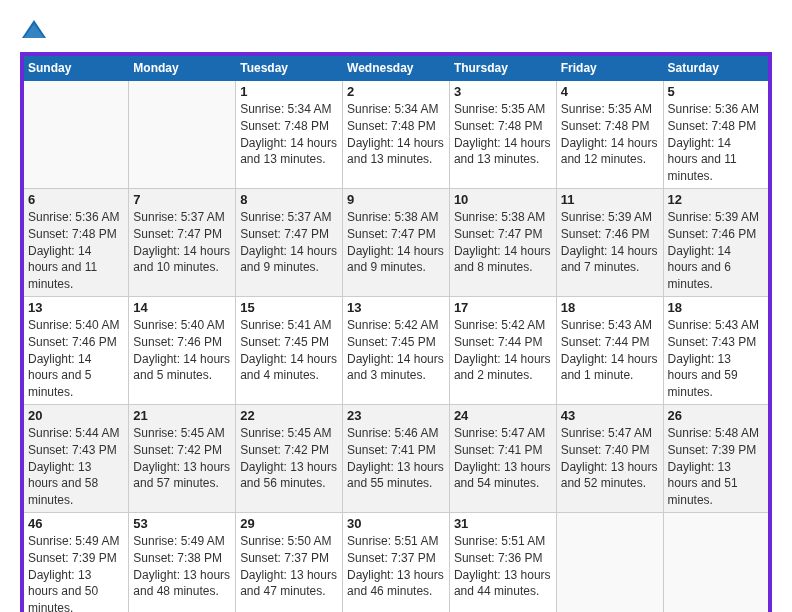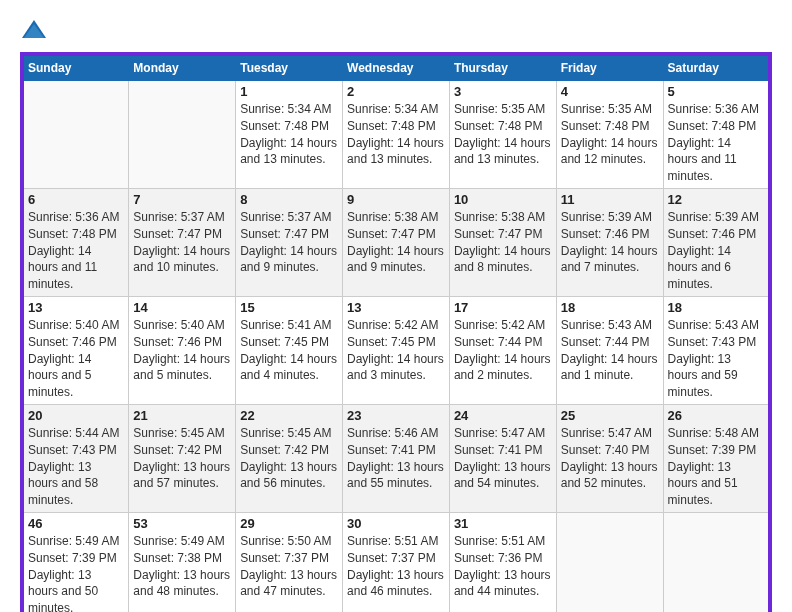--- a/index.html
+++ b/index.html
@@ -212,21 +212,21 @@
 Daylight: 13 hours and 57 minutes.</span></td>
           <td><span class="day-number">22</span><span class="cell-text" style="white-space: pre-line;">Sunrise: 5:45 AM
 Sunset: 7:42 PM
 Daylight: 13 hours and 56 minutes.</span></td>
           <td><span class="day-number">23</span><span class="cell-text" style="white-space: pre-line;">Sunrise: 5:46 AM
 Sunset: 7:41 PM
 Daylight: 13 hours and 55 minutes.</span></td>
           <td><span class="day-number">24</span><span class="cell-text" style="white-space: pre-line;">Sunrise: 5:47 AM
 Sunset: 7:41 PM
 Daylight: 13 hours and 54 minutes.</span></td>
-          <td><span class="day-number">25</span><span class="cell-text" style="white-space: pre-line;">Sunrise: 5:47 AM
+          <td><span class="day-number">43</span><span class="cell-text" style="white-space: pre-line;">Sunrise: 5:47 AM
 Sunset: 7:40 PM
 Daylight: 13 hours and 52 minutes.</span></td>
           <td><span class="day-number">26</span><span class="cell-text" style="white-space: pre-line;">Sunrise: 5:48 AM
 Sunset: 7:39 PM
 Daylight: 13 hours and 51 minutes.</span></td>
         </tr>
         <tr>
           <td><span class="day-number">46</span><span class="cell-text" style="white-space: pre-line;">Sunrise: 5:49 AM
 Sunset: 7:39 PM
 Daylight: 13 hours and 50 minutes.</span></td>

